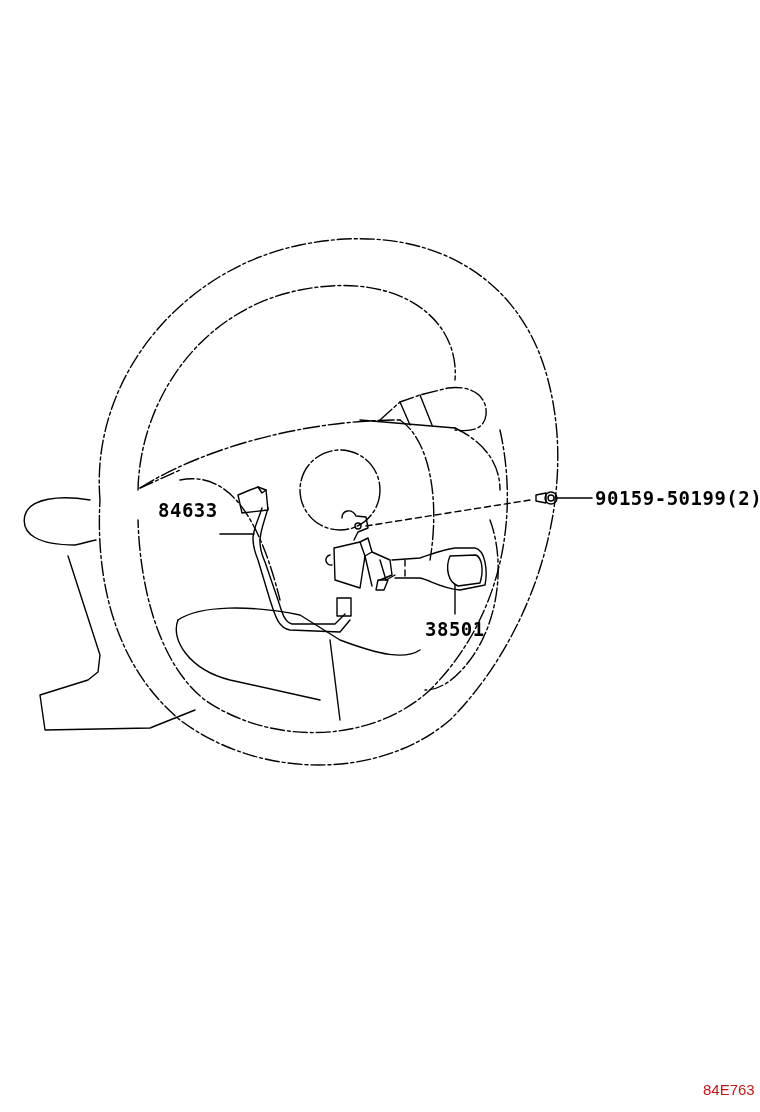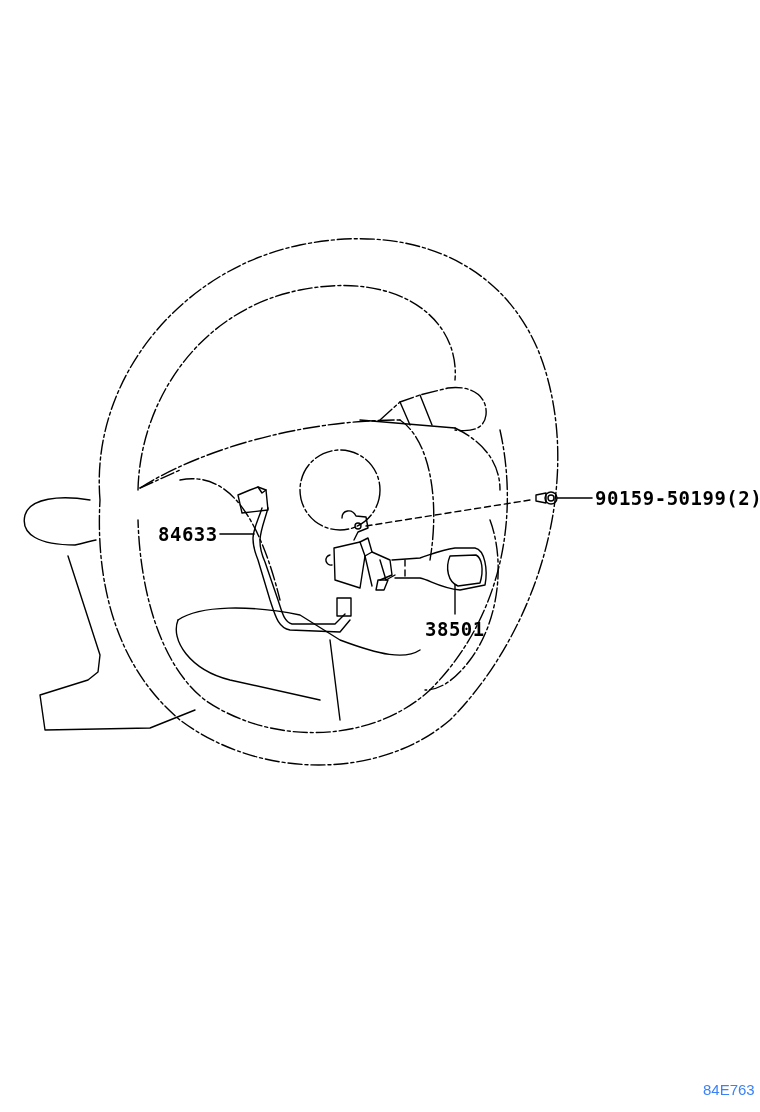--- a/index.html
+++ b/index.html
@@ -1,19 +1,19 @@
 <!DOCTYPE html>
 <html><head>
 <meta charset="utf-8">
 <style>
   html, body { margin: 0; padding: 0; background: #ffffff; }
   body { width: 760px; height: 1112px; position: relative; overflow: hidden; font-family: "DejaVu Sans Mono", monospace; }
   #diagram { position: absolute; left: 0; top: 0; width: 760px; height: 1112px; }
   .part-label { position: absolute; font-family: "DejaVu Sans Mono", "Liberation Mono", monospace; font-weight: bold; font-size: 19px; color: #000; letter-spacing: 0.5px; line-height: 1; white-space: nowrap; }
-  .ref-code { position: absolute; font-family: "Liberation Sans", "DejaVu Sans", sans-serif; font-size: 15px; color: #3b82f6; line-height: 1; }
+  .ref-code { position: absolute; font-family: "Liberation Sans", "DejaVu Sans", sans-serif; font-size: 15px; color: #b91c1c; line-height: 1; }
 </style>
 </head>
 <body>
 
 <svg id="diagram" viewBox="0 0 760 1112" xmlns="http://www.w3.org/2000/svg" fill="none" stroke="#000" stroke-width="1.4" stroke-linecap="round" stroke-linejoin="round">
 
   <g>
     <path d="M 100 500 C 90 380, 180 270, 300 245 C 420 220, 520 270, 548 380 C 580 500, 530 640, 450 720 C 380 780, 260 780, 180 720 C 120 670, 95 590, 100 500 Z" stroke-dasharray="14 3 3 3"></path>
     <path d="M 138 490 C 140 400, 200 310, 300 290 C 400 270, 460 320, 455 380" stroke-dasharray="14 3 3 3"></path>
     <path d="M 500 430 C 520 520, 500 620, 430 690 C 370 745, 270 745, 205 700 C 160 665, 140 590, 138 520" stroke-dasharray="14 3 3 3"></path>
@@ -77,16 +77,16 @@
 
   <g>
     <line x1="220" y1="534" x2="254" y2="534" stroke-width="1.6"></line>
     <line x1="557" y1="498" x2="592" y2="498" stroke-width="1.6"></line>
     <line x1="455" y1="585" x2="455" y2="614" stroke-width="1.4"></line>
     <path d="M 366 526 L 530 500" stroke-dasharray="6 4"></path>
     <path d="M 405 560 L 405 578" stroke-dasharray="6 4"></path>
   </g>
 </svg>
 
-<div class="part-label" style="left:158px; top:525px;text-align:right;">84633</div>
+<div class="part-label" style="left:158px; top:501px;text-align:right;">84633</div>
 <div class="part-label" style="left:425px; top:620px;">38501</div>
 <div class="part-label" style="left:595px; top:489px;">90159-50199(2)</div>
 <div class="ref-code" style="left:703px; top:1082px;">84E763</div>
 
 </body></html>

